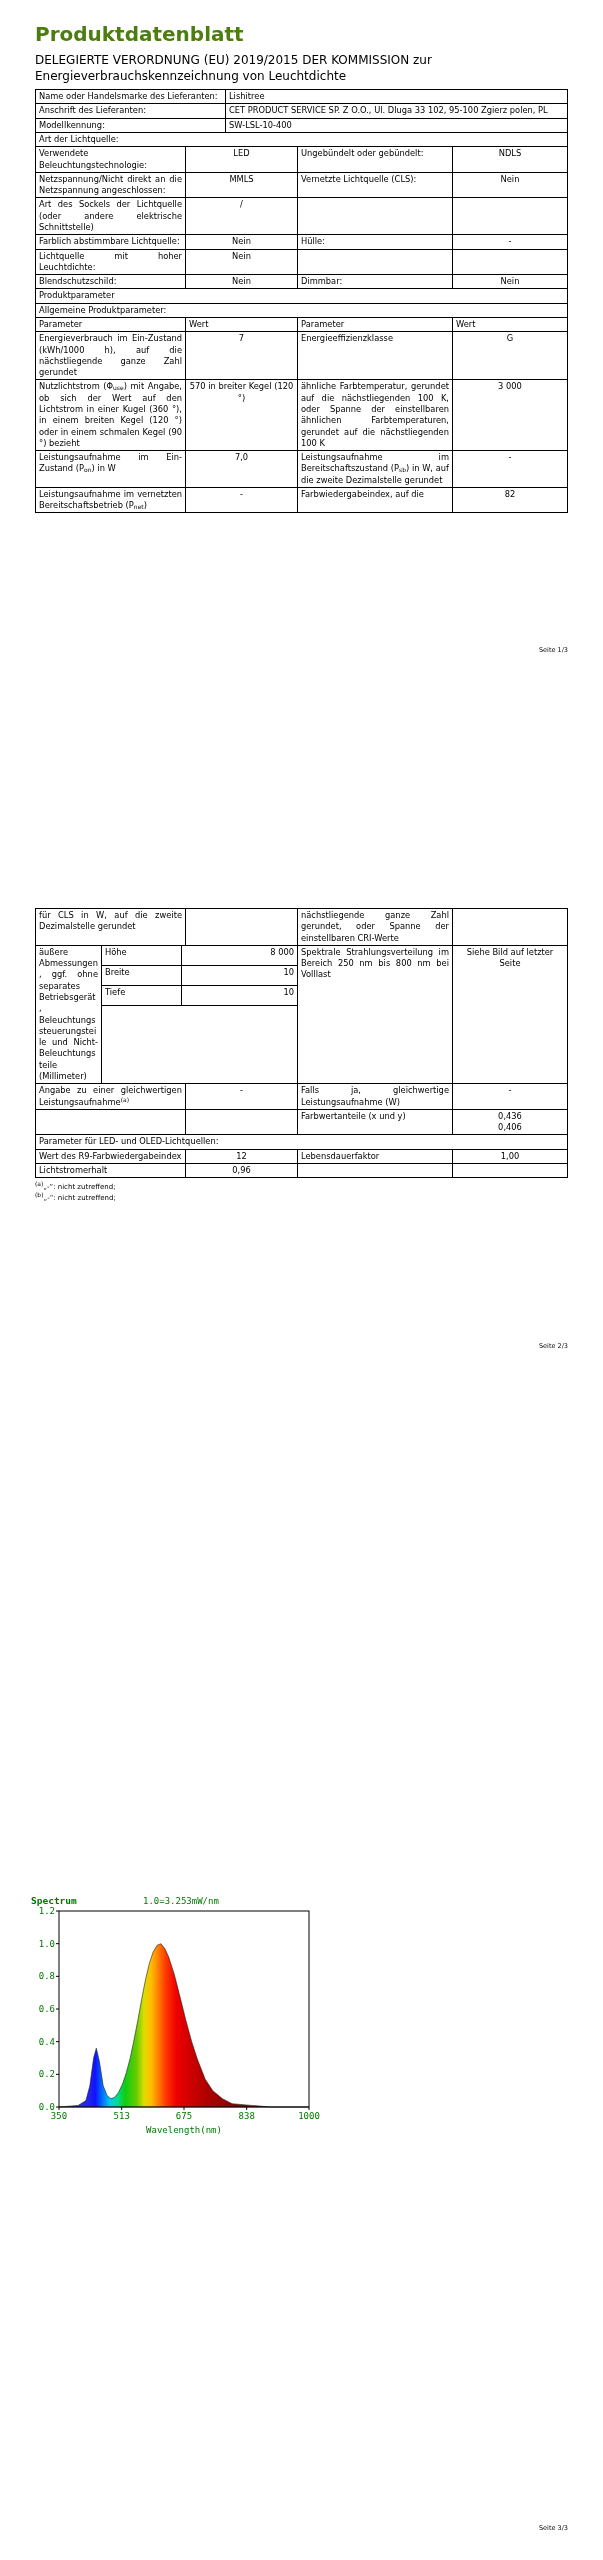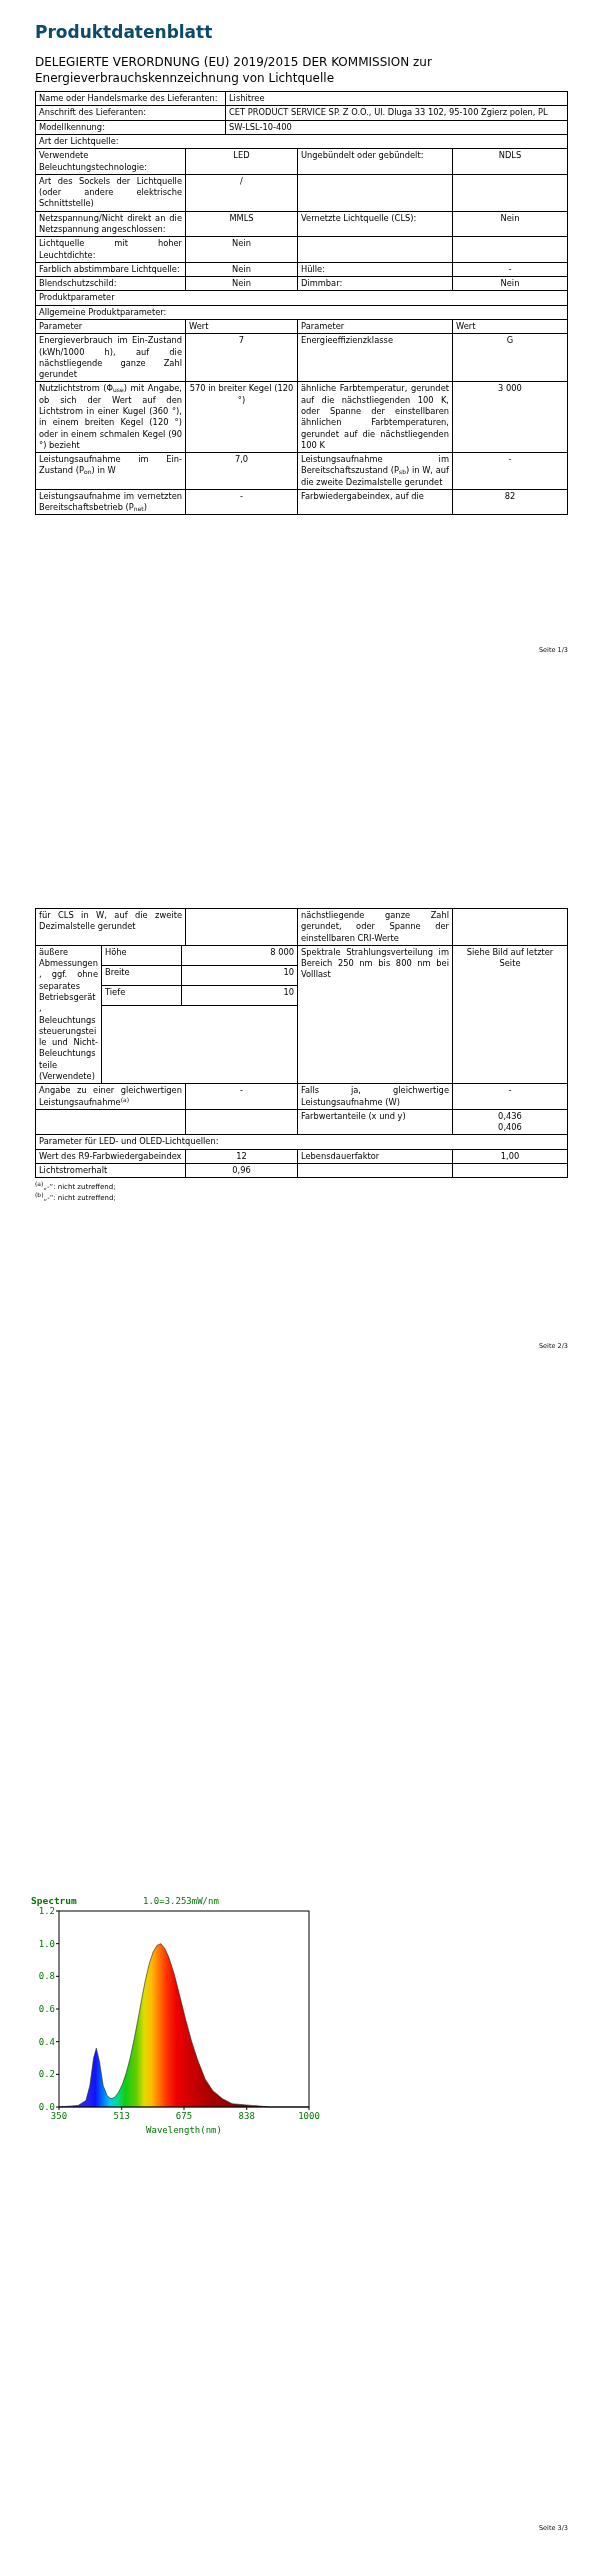--- a/index.html
+++ b/index.html
@@ -3,21 +3,21 @@
 <meta charset="utf-8">
 <style>
   * { box-sizing: border-box; }
   html, body { margin: 0; padding: 0; }
   body { width: 603px; background: #ffffff; }
   .sheet {
     position: relative; width: 603px; height: 2560px; background: #ffffff;
     font-family: "DejaVu Sans", "Liberation Sans", sans-serif; color: #000;
   }
   .page { position: absolute; left: 35px; width: 533px; }
-  h1.title { font-size: 17px; font-weight: bold; color: #0c4a6e; margin: 0 0 13px 0; }
+  h1.title { font-size: 20px; font-weight: bold; color: #4d7c0f; margin: 0 0 7px 0; }
   .reg { font-size: 12px; line-height: 1.3; margin-bottom: 5px; }
   table.tbl { border-collapse: collapse; width: 533px; table-layout: fixed; }
   table.tbl + table.tbl { margin-top: -1px; }
   .tbl td {
     border: 1px solid #000; font-size: 8.3px; line-height: 1.36;
     padding: 1px 3px; vertical-align: top; overflow: hidden;
   }
   .b { font-weight: normal; }
   .c { text-align: center; }
   .r { text-align: right; }
@@ -34,21 +34,21 @@
 </style>
 </head>
 <body>
 
 <div class="sheet">
 
   <div class="page" style="top:22px">
     <h1 class="title">Produktdatenblatt</h1>
     <div class="reg">
       <div>DELEGIERTE VERORDNUNG (EU) 2019/2015 DER KOMMISSION zur</div>
-      <div>Energieverbrauchskennzeichnung von Lichtquelle</div>
+      <div>Energieverbrauchskennzeichnung von Leuchtdichte</div>
     </div>
 
     <table class="tbl">
       <colgroup>
           <col style="width:190px">
           <col>
         </colgroup>
       <tbody>
           <tr>
         <td class="b">Name oder Handelsmarke des Lieferanten:</td>
@@ -77,44 +77,44 @@
           <tr>
         <td colspan="5" class="b">Art der Lichtquelle:</td>
       </tr>
       <tr>
         <td class="j">Verwendete Beleuchtungstechnologie:</td>
         <td colspan="2" class="c">LED</td>
         <td class="j">Ungebündelt oder gebündelt:</td>
         <td class="c">NDLS</td>
       </tr>
       <tr>
-        <td class="j">Art des Sockels der Lichtquelle (oder andere elektrische Schnittstelle)</td>
-        <td colspan="2" class="c">/</td>
-        <td></td>
-        <td></td>
-      </tr>
-      <tr>
         <td class="j">Netzspannung/Nicht direkt an die Netzspannung angeschlossen:</td>
         <td colspan="2" class="c">MMLS</td>
         <td class="j">Vernetzte Lichtquelle (CLS):</td>
         <td class="c">Nein</td>
       </tr>
       <tr>
-        <td class="j">Lichtquelle mit hoher Leuchtdichte:</td>
-        <td colspan="2" class="c">Nein</td>
+        <td class="j">Art des Sockels der Lichtquelle (oder andere elektrische Schnittstelle)</td>
+        <td colspan="2" class="c">/</td>
         <td></td>
         <td></td>
       </tr>
       <tr>
         <td class="j">Farblich abstimmbare Lichtquelle:</td>
         <td colspan="2" class="c">Nein</td>
         <td class="j">Hülle:</td>
         <td class="c">-</td>
       </tr>
       <tr>
+        <td class="j">Lichtquelle mit hoher Leuchtdichte:</td>
+        <td colspan="2" class="c">Nein</td>
+        <td></td>
+        <td></td>
+      </tr>
+      <tr>
         <td class="j">Blendschutzschild:</td>
         <td colspan="2" class="c">Nein</td>
         <td class="j">Dimmbar:</td>
         <td class="c">Nein</td>
       </tr>
       <tr>
         <td colspan="5" class="b ctr">Produktparameter</td>
       </tr>
       <tr>
         <td colspan="5" class="b">Allgemeine Produktparameter:</td>
@@ -176,21 +176,21 @@
     <table class="tbl">
       <colgroup>
           <col style="width:66px">
           <col style="width:80px">
           <col style="width:116px">
           <col style="width:155px">
           <col>
         </colgroup>
       <tbody>
           <tr>
-        <td class="j bw" rowspan="4">äußere Abmessungen, ggf. ohne separates Betriebsgerät, Beleuchtungssteuerungsteile und Nicht-Beleuchtungsteile (Verwendete)</td>
+        <td class="j bw" rowspan="4">äußere Abmessungen, ggf. ohne separates Betriebsgerät, Beleuchtungssteuerungsteile und Nicht-Beleuchtungsteile (Millimeter)</td>
         <td>Höhe</td>
         <td class="r">8 000</td>
         <td class="j" rowspan="4">Spektrale Strahlungsverteilung im Bereich 250 nm bis 800 nm bei Volllast</td>
         <td class="c" rowspan="4">Siehe Bild auf letzter Seite</td>
       </tr>
       <tr>
         <td>Breite</td>
         <td class="r">10</td>
       </tr>
       <tr>

